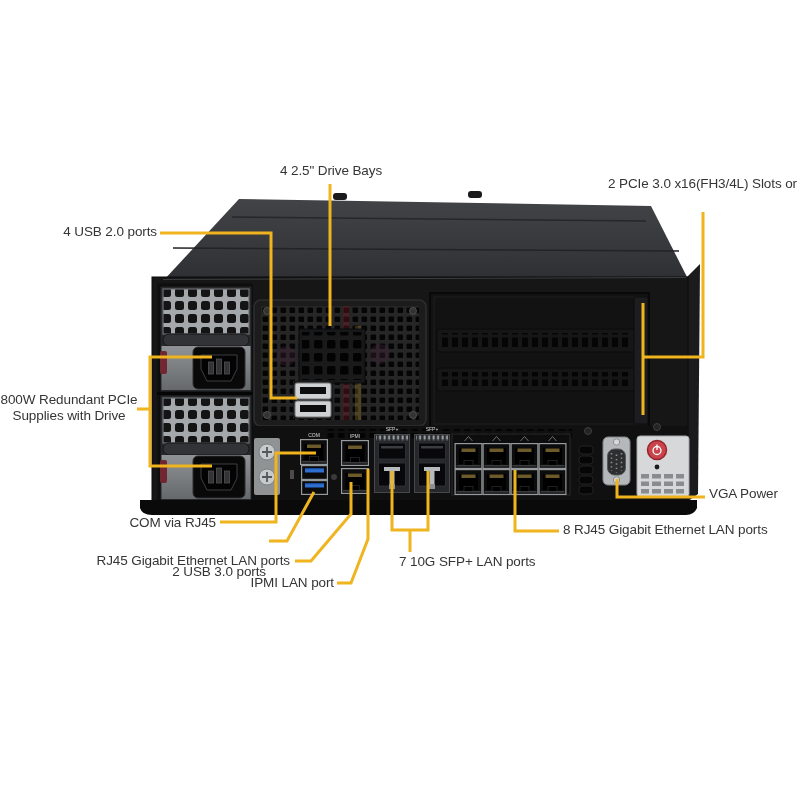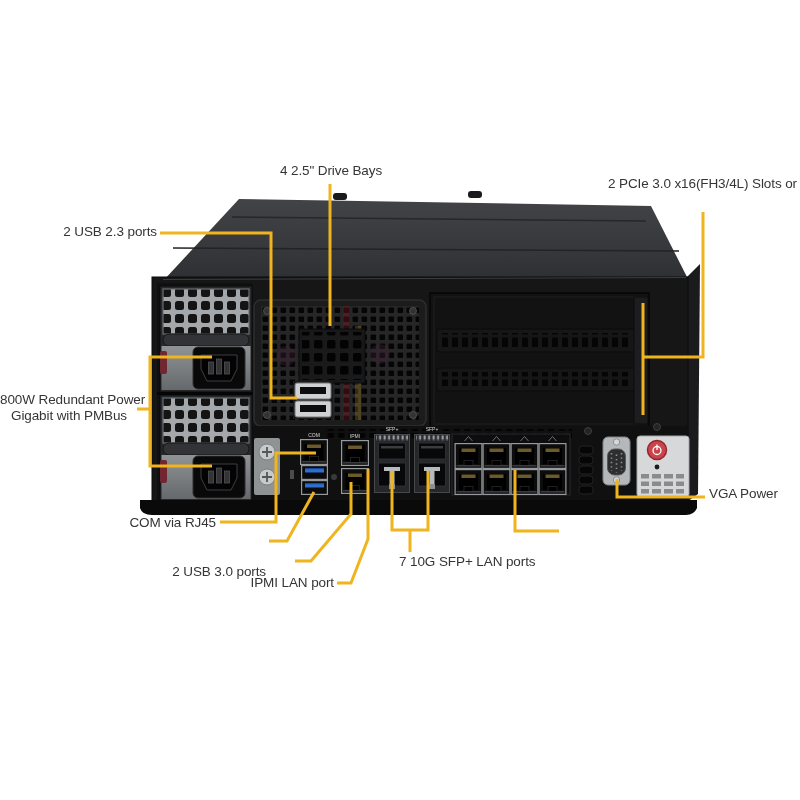--- a/index.html
+++ b/index.html
@@ -261,32 +261,34 @@
       <path d="M617,479 V497 H705"></path>
     </g>
   </svg>
 
   <div class="lbl center" style="top:163px; left:238px; width:186px;">4 2.5" Drive Bays</div>
 
   <div class="lbl right" style="top:176px; right:3px;margin-left:42px;">
     <div>2 PCIe 3.0 x16(FH3/4L) Slots or</div>
   </div>
 
-  <div class="lbl right" style="top:224px; left:20px; width:137px;">2 USB 2.3 ports</div>
+  <div class="lbl right" style="top:224px; left:20px; width:137px;">4 USB 2.0 ports</div>
 
   <div class="lbl center" style="top:392px; left:0px; width:138px;">
-    <div>800W Redundant Power</div>
-    <div>Gigabit with PMBus</div>
+    <div>800W Redundant PCIe</div>
+    <div>Supplies with Drive</div>
   </div>
 
   <div class="lbl right" style="top:515px; left:96px; width:120px;">COM via RJ45</div>
 
   <div class="lbl right" style="top:564px; left:146px; width:120px;">2 USB 3.0 ports</div>
 
+  <div class="lbl right" style="top:553px; left:85px; width:205px;">RJ45 Gigabit Ethernet LAN ports</div>
 
   <div class="lbl right" style="top:575px; left:214px; width:120px;">IPMI LAN port</div>
 
   <div class="lbl" style="top:554px; left:399px;">7 10G SFP+ LAN ports</div>
 
+  <div class="lbl" style="top:522px; left:563px;">8 RJ45 Gigabit Ethernet LAN ports</div>
 
   <div class="lbl" style="top:486px; left:709px;">VGA Power</div>
 
 </div>
 
 </body></html>

